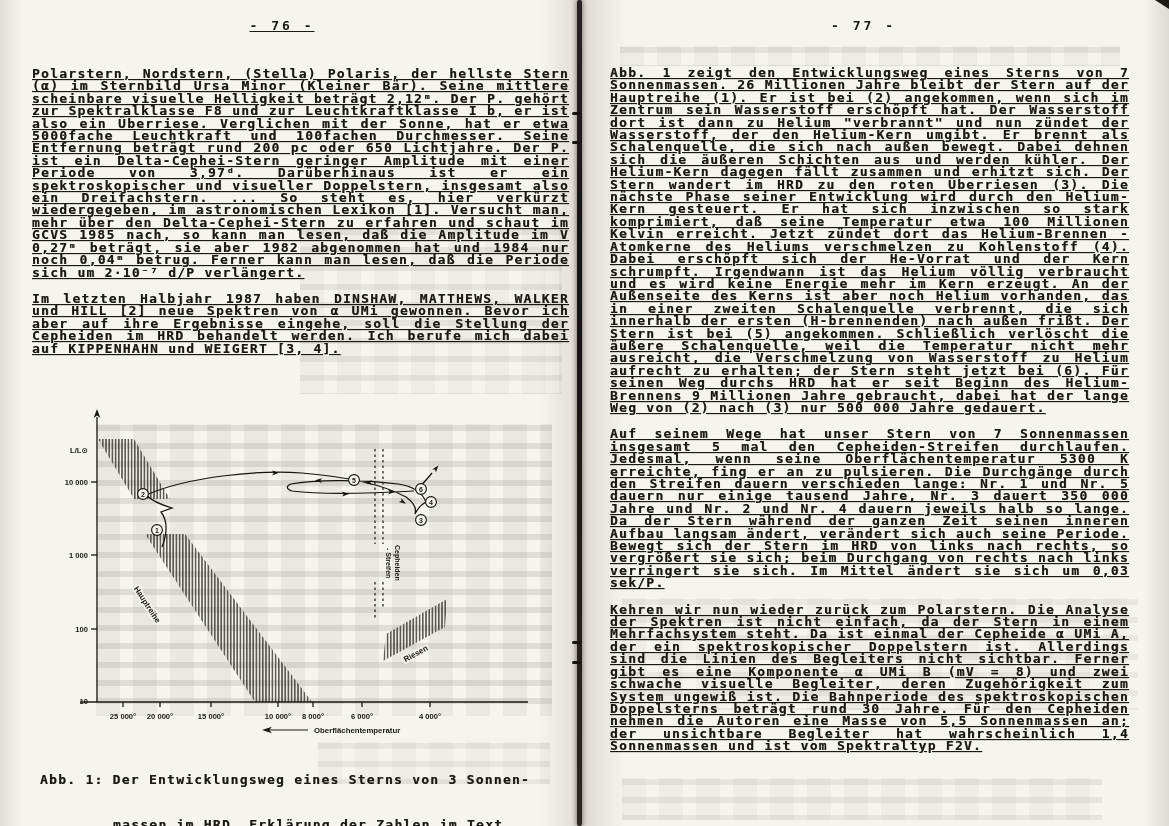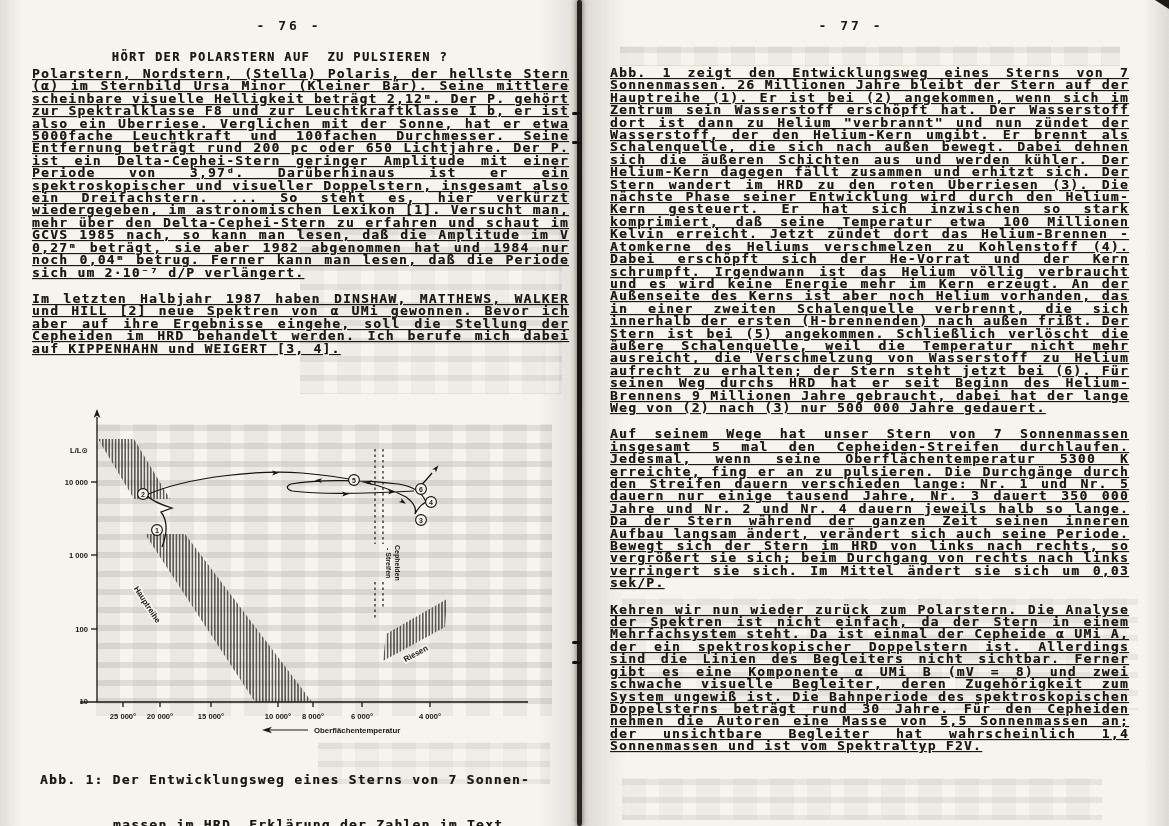--- a/index.html
+++ b/index.html
@@ -63,23 +63,22 @@
   <div class="gutter-bump" style="left:572px;top:661px;"></div>
   <div class="corner-mark"></div>
 
   <div class="bleed" style="left:300px;top:228px;width:262px;height:166px;opacity:.34;"></div>
   <div class="bleed" style="left:96px;top:424px;width:456px;height:292px;opacity:.48;"></div>
   <div class="bleed" style="left:318px;top:742px;width:232px;height:42px;opacity:.30;"></div>
   <div class="bleed" style="left:620px;top:46px;width:500px;height:20px;opacity:.38;"></div>
   <div class="bleed" style="left:622px;top:598px;width:516px;height:112px;opacity:.28;"></div>
   <div class="bleed" style="left:622px;top:778px;width:480px;height:42px;opacity:.32;"></div>
 
-  <div class="pageno" style="left:244px;top:18px;width:90px;text-align:center;">- 76 -</div>
-
-  <div class="title" style="left:20px;top:50px;width:520px;">HÖRT DER POLARSTERN AUF  ZU PULSIEREN ?</div>
+  <div class="pageno" style="left:237px;top:18px;width:90px;text-align:center;text-decoration:underline;">- 76 -</div>
+
 
   <div class="col" style="left:32px;top:68px;width:537px;">
     <p class="para">Polarstern, Nordstern, (Stella) Polaris, der hellste Stern (α) im Sternbild Ursa Minor (Kleiner Bär). Seine mittlere scheinbare visuelle Helligkeit beträgt 2,12ᵐ. Der P. gehört zur Spektralklasse F8 und zur Leuchtkraftklasse I b, er ist also ein Überriese. Verglichen mit der Sonne, hat er etwa 5000fache Leuchtkraft und 100fachen Durchmesser. Seine Entfernung beträgt rund 200 pc oder 650 Lichtjahre. Der P. ist ein Delta-Cephei-Stern geringer Amplitude mit einer Periode von 3,97ᵈ. Darüberhinaus ist er ein spektroskopischer und visueller Doppelstern, insgesamt also ein Dreifachstern. ... So steht es, hier verkürzt wiedergegeben, im astronomischen Lexikon [1]. Versucht man, mehr über den Delta-Cephei-Stern zu erfahren und schaut im GCVS 1985 nach, so kann man lesen, daß die Amplitude im V 0,27ᵐ beträgt, sie aber 1982 abgenommen hat und 1984 nur noch 0,04ᵐ betrug. Ferner kann man lesen, daß die Periode sich um 2·10⁻⁷ d/P verlängert.</p>
     <p class="para">Im letzten Halbjahr 1987 haben DINSHAW, MATTHEWS, WALKER und HILL [2] neue Spektren von α UMi gewonnen. Bevor ich aber auf ihre Ergebnisse eingehe, soll die Stellung der Cepheiden im HRD behandelt werden. Ich berufe mich dabei auf KIPPENHAHN und WEIGERT [3, 4].</p>
   </div>
 
   <svg class="hrd" viewBox="0 0 505 346">
     <defs>
       <pattern id="hatch" width="3.2" height="8" patternUnits="userSpaceOnUse">
         <line x1="1.6" y1="0" x2="1.6" y2="8" stroke="#23201c" stroke-width="1.15"></line>
@@ -177,25 +176,25 @@
         </g>
         <g>
           <circle cx="371" cy="85" r="5.4" fill="#f6f4ef" stroke="#14120f" stroke-width="1.1"></circle>
           <text class="pt-num" x="371" y="87.6">6</text>
         </g>
       </g>
     </g>
   </svg>
 
   <div class="caption" style="left:40px;top:742px;">
-    <div>Abb. 1: Der Entwicklungsweg eines Sterns von 7 Sonnen-</div>
+    <div>Abb. 1: Der Entwicklungsweg eines Sterns von 3 Sonnen-</div>
     <div class="cap2">massen im HRD. Erklärung der Zahlen im Text.</div>
   </div>
 
-  <div class="pageno" style="left:806px;top:18px;width:90px;text-align:center;">- 77 -</div>
+  <div class="pageno" style="left:806px;top:18px;width:90px;text-align:right;">- 77 -</div>
 
   <div class="col" style="left:610px;top:67px;width:519px;">
     <p class="para">Abb. 1 zeigt den Entwicklungsweg eines Sterns von 7 Sonnenmassen. 26 Millionen Jahre bleibt der Stern auf der Hauptreihe (1). Er ist bei (2) angekommen, wenn sich im Zentrum sein Wasserstoff erschöpft hat. Der Wasserstoff dort ist dann zu Helium "verbrannt" und nun zündet der Wasserstoff, der den Helium-Kern umgibt. Er brennt als Schalenquelle, die sich nach außen bewegt. Dabei dehnen sich die äußeren Schichten aus und werden kühler. Der Helium-Kern dagegen fällt zusammen und erhitzt sich. Der Stern wandert im HRD zu den roten Überriesen (3). Die nächste Phase seiner Entwicklung wird durch den Helium-Kern gesteuert. Er hat sich inzwischen so stark komprimiert, daß seine Temperatur etwa 100 Millionen Kelvin erreicht. Jetzt zündet dort das Helium-Brennen - Atomkerne des Heliums verschmelzen zu Kohlenstoff (4). Dabei erschöpft sich der He-Vorrat und der Kern schrumpft. Irgendwann ist das Helium völlig verbraucht und es wird keine Energie mehr im Kern erzeugt. An der Außenseite des Kerns ist aber noch Helium vorhanden, das in einer zweiten Schalenquelle verbrennt, die sich innerhalb der ersten (H-brennenden) nach außen frißt. Der Stern ist bei (5) angekommen. Schließlich verlöscht die äußere Schalenquelle, weil die Temperatur nicht mehr ausreicht, die Verschmelzung von Wasserstoff zu Helium aufrecht zu erhalten; der Stern steht jetzt bei (6). Für seinen Weg durchs HRD hat er seit Beginn des Helium-Brennens 9 Millionen Jahre gebraucht, dabei hat der lange Weg von (2) nach (3) nur 500 000 Jahre gedauert.</p>
     <p class="para">Auf seinem Wege hat unser Stern von 7 Sonnenmassen insgesamt 5 mal den Cepheiden-Streifen durchlaufen. Jedesmal, wenn seine Oberflächentemperatur 5300 K erreichte, fing er an zu pulsieren. Die Durchgänge durch den Streifen dauern verschieden lange: Nr. 1 und Nr. 5 dauern nur einige tausend Jahre, Nr. 3 dauert 350 000 Jahre und Nr. 2 und Nr. 4 dauern jeweils halb so lange. Da der Stern während der ganzen Zeit seinen inneren Aufbau langsam ändert, verändert sich auch seine Periode. Bewegt sich der Stern im HRD von links nach rechts, so vergrößert sie sich; beim Durchgang von rechts nach links verringert sie sich. Im Mittel ändert sie sich um 0,03 sek/P.</p>
     <p class="para">Kehren wir nun wieder zurück zum Polarstern. Die Analyse der Spektren ist nicht einfach, da der Stern in einem Mehrfachsystem steht. Da ist einmal der Cepheide α UMi A, der ein spektroskopischer Doppelstern ist. Allerdings sind die Linien des Begleiters nicht sichtbar. Ferner gibt es eine Komponente α UMi B (mV = 8) und zwei schwache visuelle Begleiter, deren Zugehörigkeit zum System ungewiß ist. Die Bahnperiode des spektroskopischen Doppelsterns beträgt rund 30 Jahre. Für den Cepheiden nehmen die Autoren eine Masse von 5,5 Sonnenmassen an; der unsichtbare Begleiter hat wahrscheinlich 1,4 Sonnenmassen und ist vom Spektraltyp F2V.</p>
   </div>
 
 </div>
 
 </body></html>

